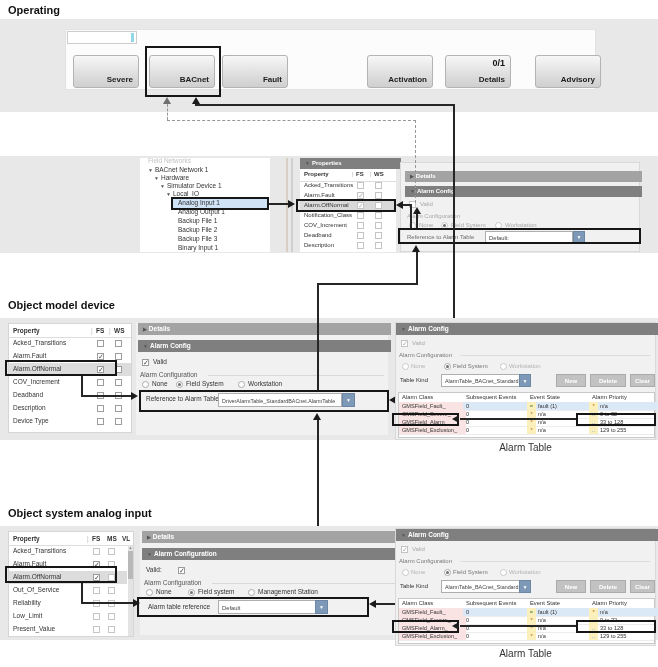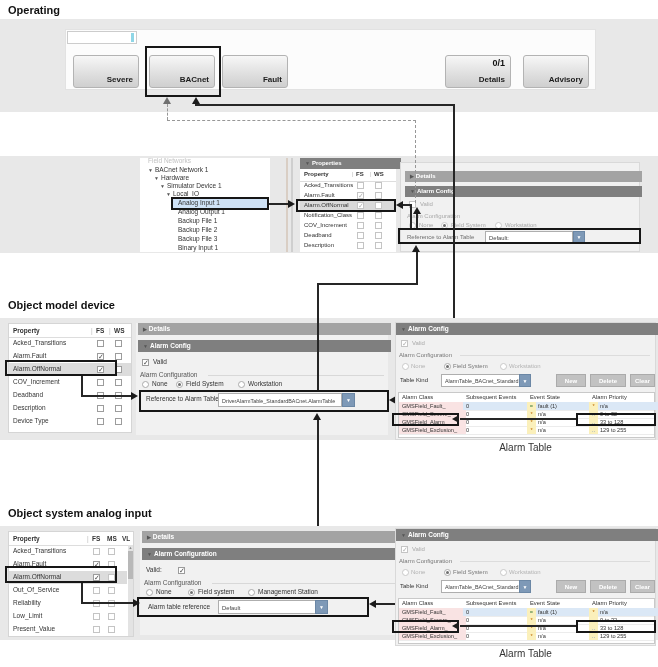--- a/index.html
+++ b/index.html
@@ -63,25 +63,28 @@
 
   <div class="opbtn" style="left:73px;top:55px;">
     <span class="lbl">Severe</span>
   </div>
   <div class="opbtn" style="left:149px;top:55px;">
     <span class="lbl">BACnet</span>
   </div>
   <div class="opbtn" style="left:222px;top:55px;">
     <span class="lbl">Fault</span>
   </div>
+  <div class="opbtn" style="left:367px;top:55px;">
+    <span class="lbl">Activation</span>
+  </div>
   <div class="opbtn" style="left:445px;top:55px;">
     <span class="bdg">0/1</span>
     <span class="lbl">Details</span>
   </div>
-  <div class="opbtn" style="left:523px;top:55px;text-align:right;">
+  <div class="opbtn" style="left:535px;top:55px;text-align:right;">
     <span class="lbl">Advisory</span>
   </div>
   <div class="blackbox" style="left:145px;top:46px;width:76px;height:51px;"></div>
 
   <div class="band" style="top:156px;height:97px;"></div>
 
   <div class="abs" style="left:140px;top:158px;width:130px;height:94px;background:#fff;overflow:hidden;">
     <div class="trow" style="left:8px;top:-2px;color:#c2c2c2;">Field Networks</div>
     <div class="trow" style="left:8px;top:7px;"><span class="exp">▼</span><span>BACnet Network 1</span></div>
     <div class="trow" style="left:14px;top:15px;"><span class="exp">▼</span><span>Hardware</span></div>

